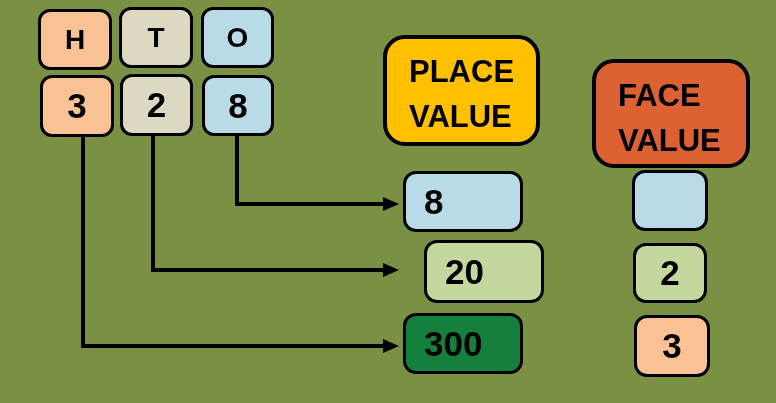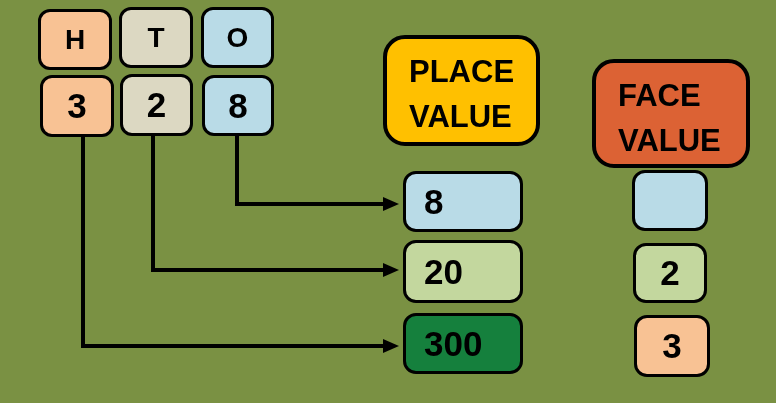--- a/index.html
+++ b/index.html
@@ -48,20 +48,20 @@
   <div class="cell col-label" style="left: 201px; top: 7px; width: 73px; height: 61px; background-color: rgb(185, 219, 231);">O</div>
 
   <div class="cell digit" style="left: 40px; top: 75px; width: 74px; height: 62px; background-color: rgb(248, 194, 148);">3</div>
   <div class="cell digit" style="left: 120px; top: 74px; width: 73px; height: 62px; background-color: rgb(220, 216, 194);">2</div>
   <div class="cell digit" style="left: 202px; top: 75px; width: 72px; height: 61px; background-color: rgb(185, 219, 231);">8</div>
 
   <div class="header" style="left: 383px; top: 35px; width: 157px; height: 111px; background-color: rgb(255, 192, 0);">PLACE VALUE</div>
   <div class="header" style="left: 592px; top: 36px; width: 158px; height: 109px; background-color: rgb(220, 98, 52); margin-top: 23px;">FACE VALUE</div>
 
   <div class="result place" style="left: 403px; top: 171px; width: 120px; height: 61px; background-color: rgb(185, 219, 231);">8</div>
-  <div class="result place" style="left: 403px; top: 240px; width: 120px; height: 63px; background-color: rgb(195, 215, 158);">20</div>
+  <div class="result place" style="left: 424px; top: 240px; width: 120px; height: 63px; background-color: rgb(195, 215, 158);">20</div>
   <div class="result place" style="left: 403px; top: 313px; width: 120px; height: 61px; background-color: #15803d;">300</div>
 
   <div class="result face" style="left: 632px; top: 170px; width: 76px; height: 61px; background-color: rgb(185, 219, 231);"></div>
   <div class="result face" style="left: 633px; top: 243px; width: 74px; height: 60px; background-color: rgb(195, 215, 158);">2</div>
   <div class="result face" style="left: 634px; top: 315px; width: 76px; height: 62px; background-color: rgb(248, 194, 148);">3</div>
 
 </div>
 
 </body></html>

